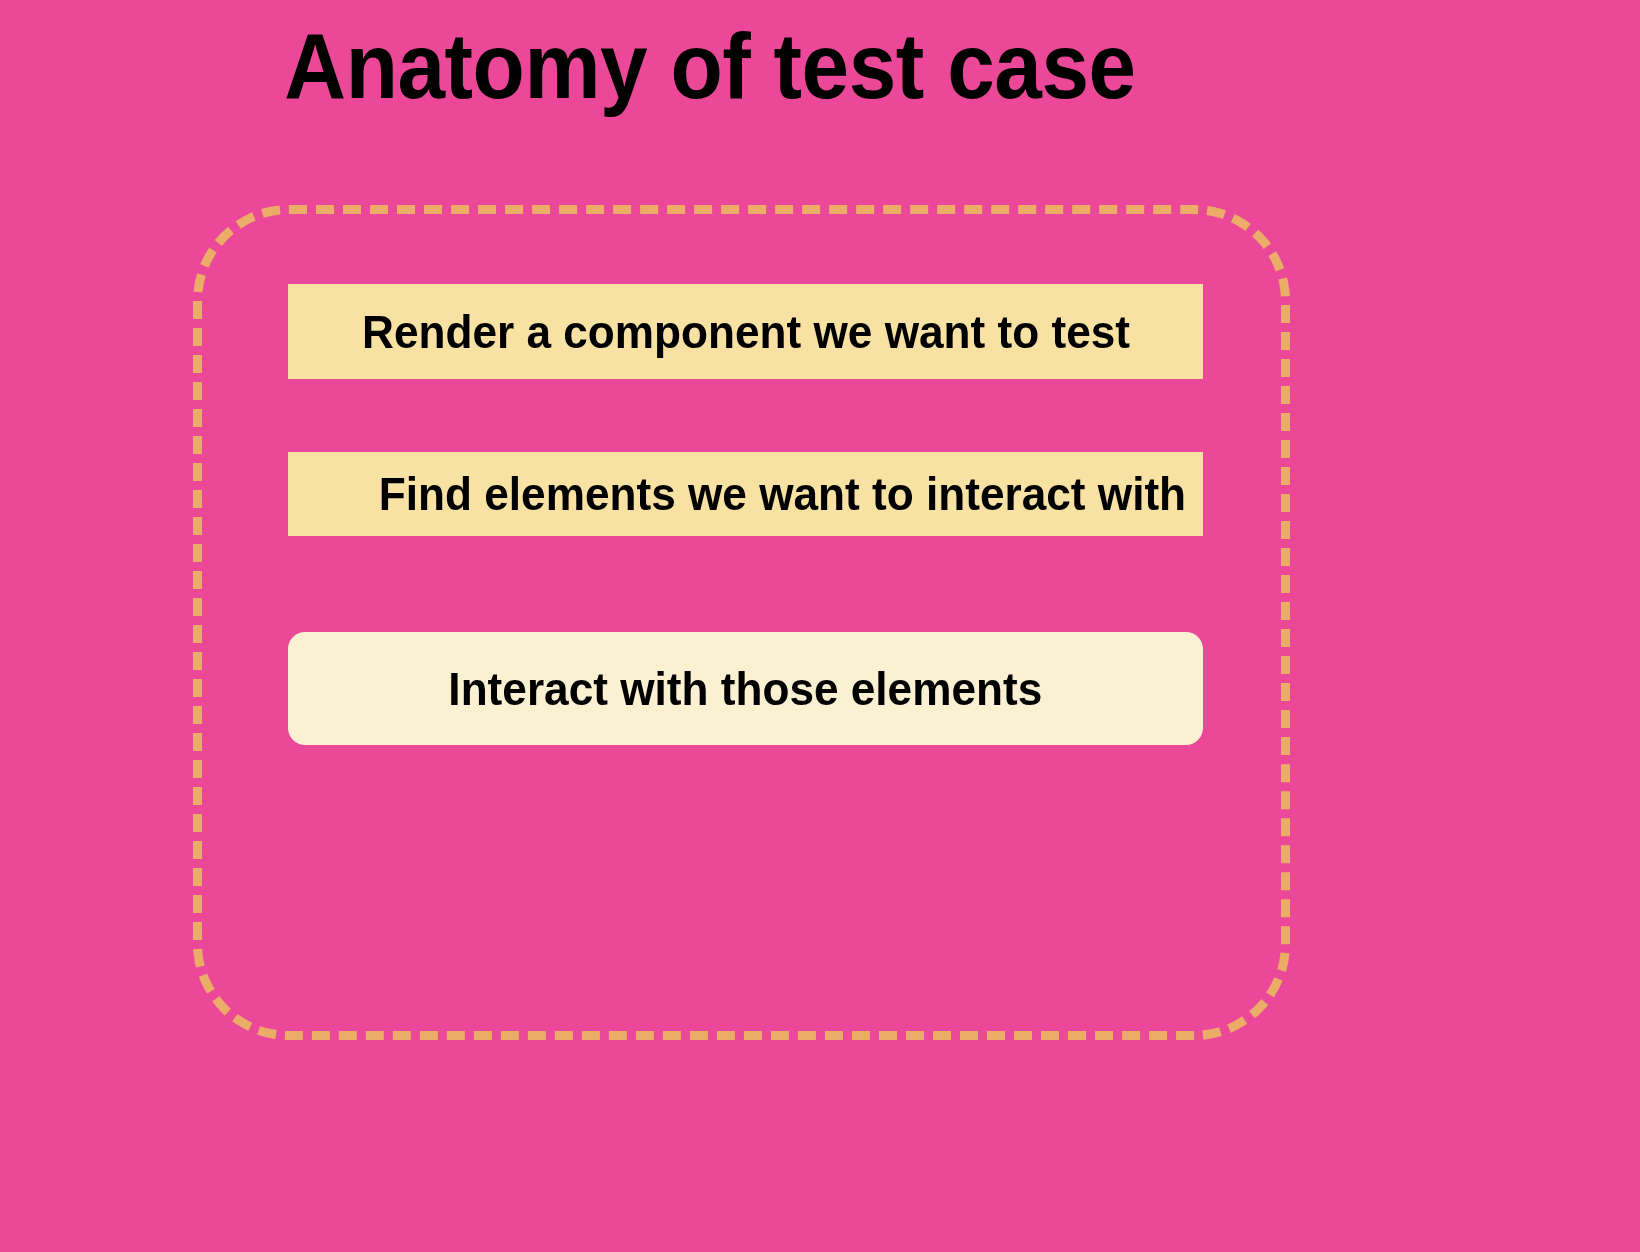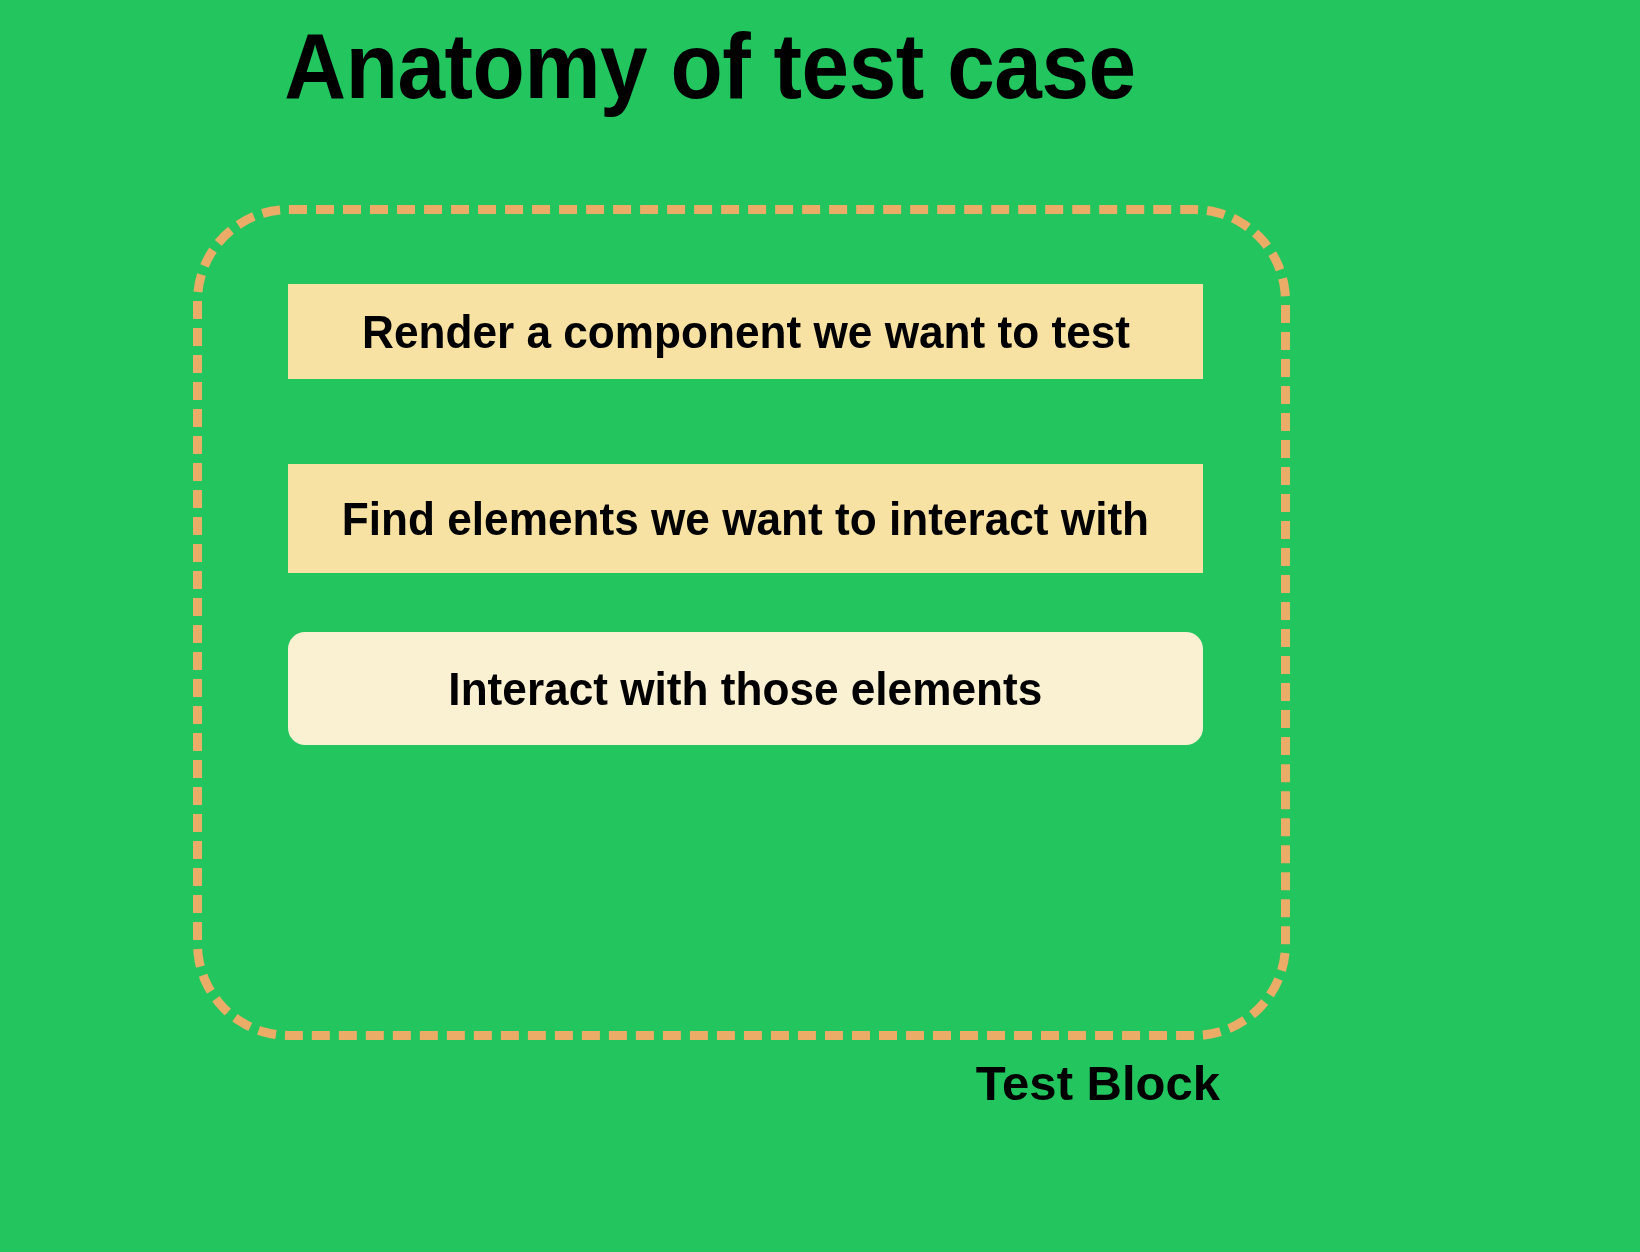--- a/index.html
+++ b/index.html
@@ -77,21 +77,21 @@
     font-size: 46px;
     line-height: 1;
     color: #000000;
     white-space: nowrap;
     transform: scaleX(0.96);
     transform-origin: 50% 50%;
     text-align: center;
   }
 
   #step-row-0 { top: 0px;   height: 95px; }
-  #step-row-1 { top: 180px; height: 109px; }
+  #step-row-1 { top: 168px; height: 84px; justify-content: flex-end; }
   #step-row-2 { top: 348px; height: 113px; }
   #step-row-3 { top: 534px; height: 111px; }
 
   
   #test-block-caption {
     position: absolute;
     left: 700px;
     top: 1057px;
     width: 520px;
     text-align: right;
@@ -99,21 +99,21 @@
     font-weight: 700;
     font-size: 49px;
     line-height: 1.1;
     color: #000000;
     white-space: nowrap;
   }
 </style>
 </head>
 <body>
 
-<div id="slide" style="background-color: #22c55e; padding-left: 16px;">
+<div id="slide" style="background-color: #ec4899; padding-left: 16px;">
 
   <div id="slide-title">Anatomy of test case</div>
 
   <div id="test-block-container" style="border-color: rgb(234, 172, 102); border-style: dashed;"></div>
 
   <div id="steps-list">
 
     <div class="step-row" id="step-row-0" style="background-color: rgb(247, 226, 164);">
       <span class="step-label">Render a component we want to test</span>
     </div>
@@ -122,15 +122,14 @@
       <span class="step-label">Find elements we want to interact with</span>
     </div>
 
     <div class="step-row" id="step-row-2" style="background-color: rgb(250, 240, 210); border-radius: 17px;">
       <span class="step-label">Interact with those elements</span>
     </div>
 
 
   </div>
 
-  <div id="test-block-caption">Test Block</div>
 
 </div>
 
 </body></html>

